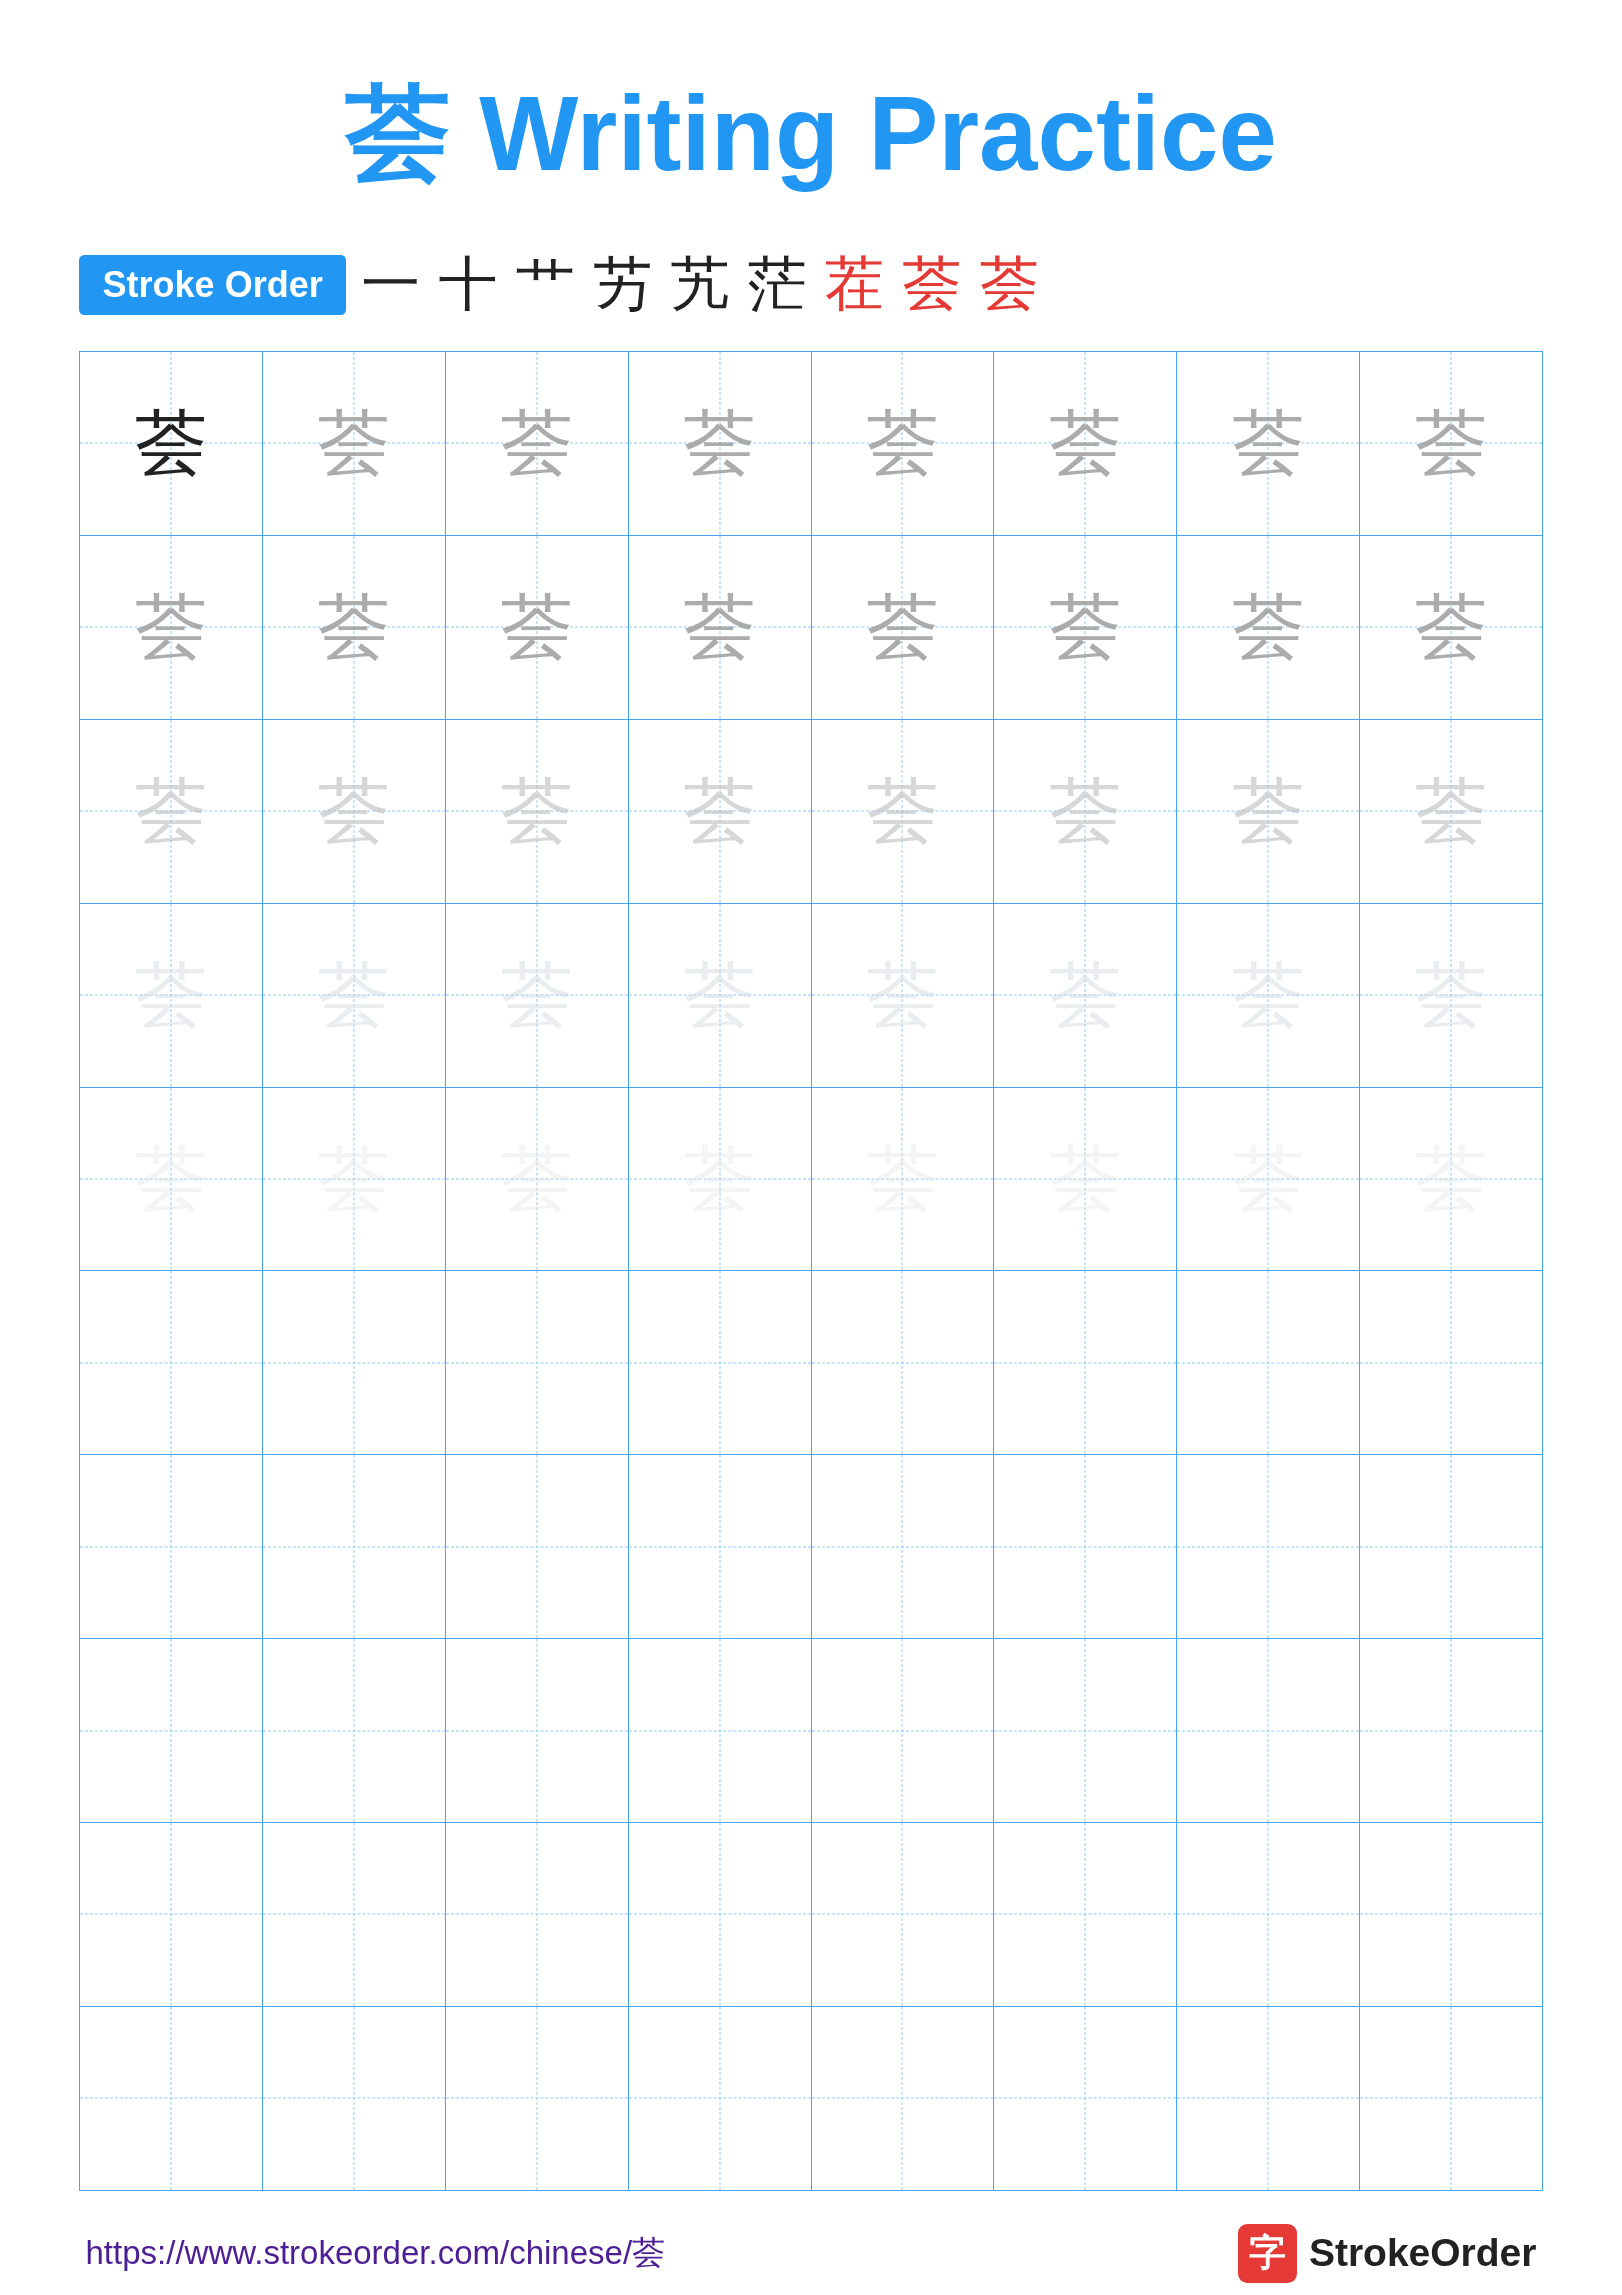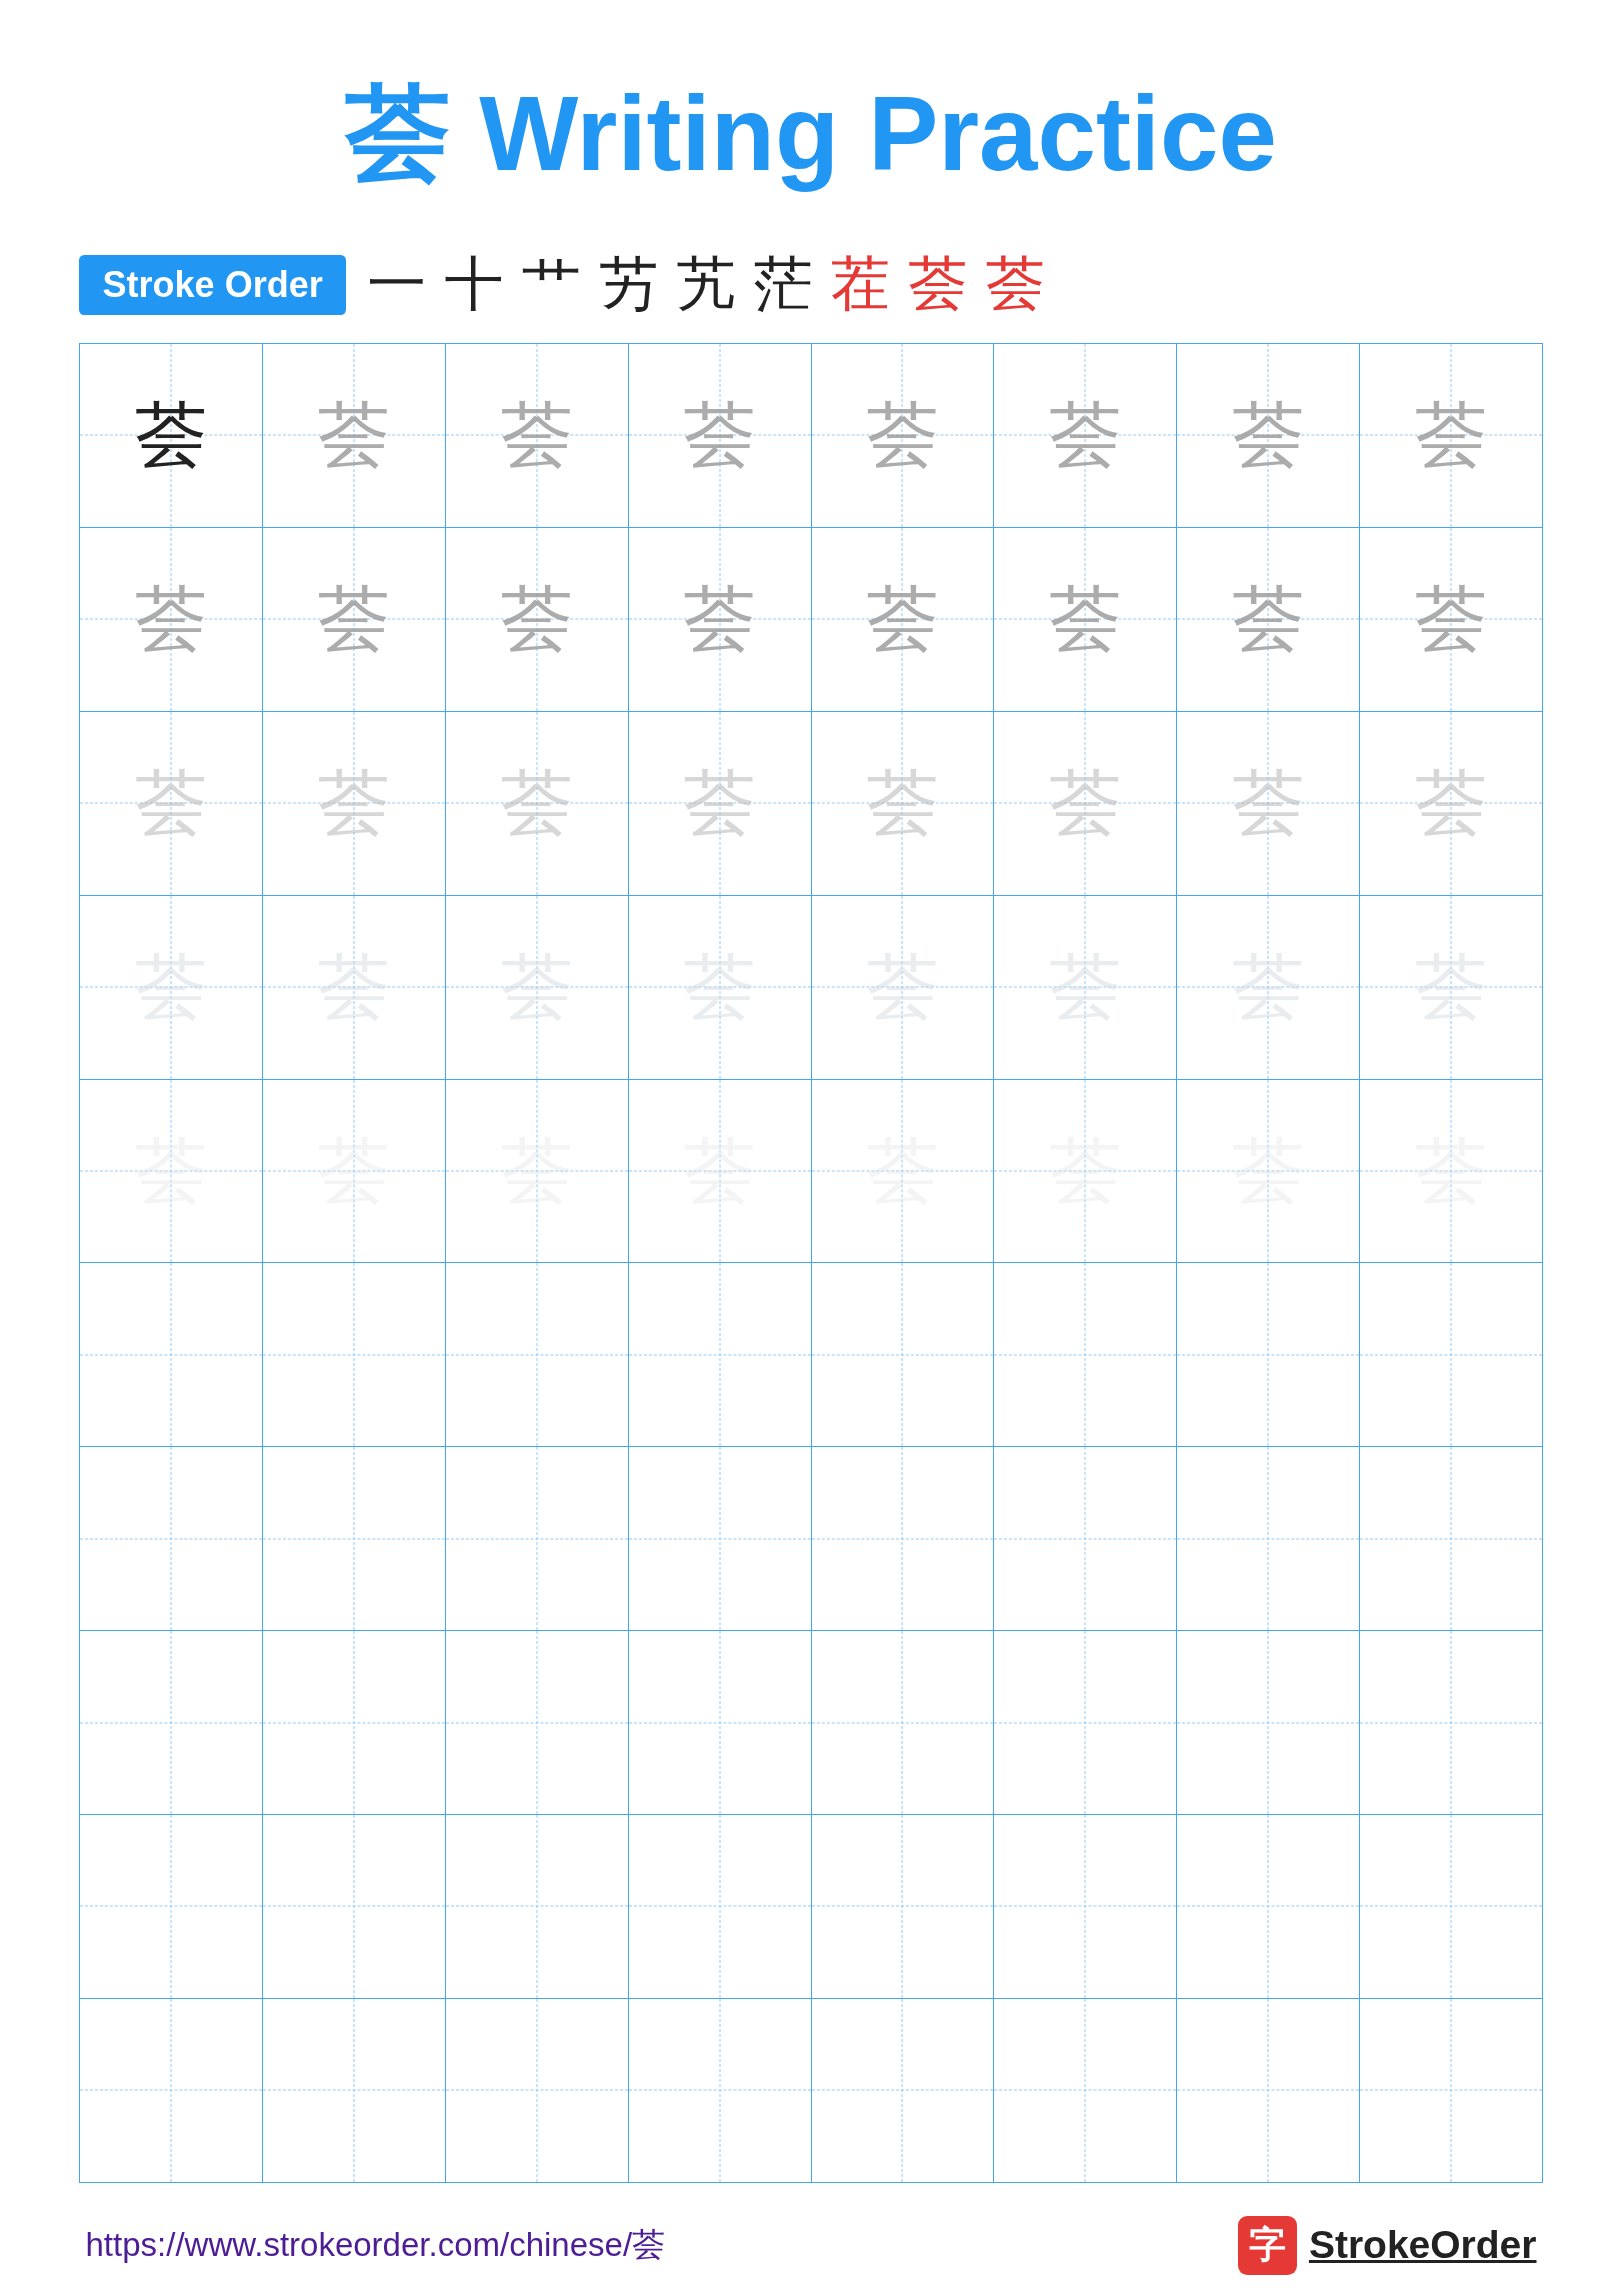--- a/index.html
+++ b/index.html
@@ -33,22 +33,22 @@
     }
 
     .title-char {
       color: #2196F3;
     }
 
     .stroke-order-row {
       display: flex;
       align-items: center;
       width: 100%;
-      margin-bottom: 18px;
-      gap: 21px;
+      margin-bottom: 26px;
+      gap: 15px;
     }
 
     .stroke-order-badge {
       background: #2196F3;
       color: #fff;
       font-size: 36px;
       font-weight: bold;
       padding: 9.2px 23.6px;
       border-radius: 5.2px;
       white-space: nowrap;
@@ -162,21 +162,20 @@
       justify-content: center;
       color: #fff;
       font-size: 37px;
       font-weight: bold;
     }
 
     .footer-logo-text {
       font-size: 39px;
       font-weight: bold;
       color: #222;
-      text-decoration: underline;
     }
   </style>
 </head>
 <body>
 
 <div class="page">
 
   <div class="title">
     <span class="title-char">荟</span><span> Writing Practice</span>
   </div>

